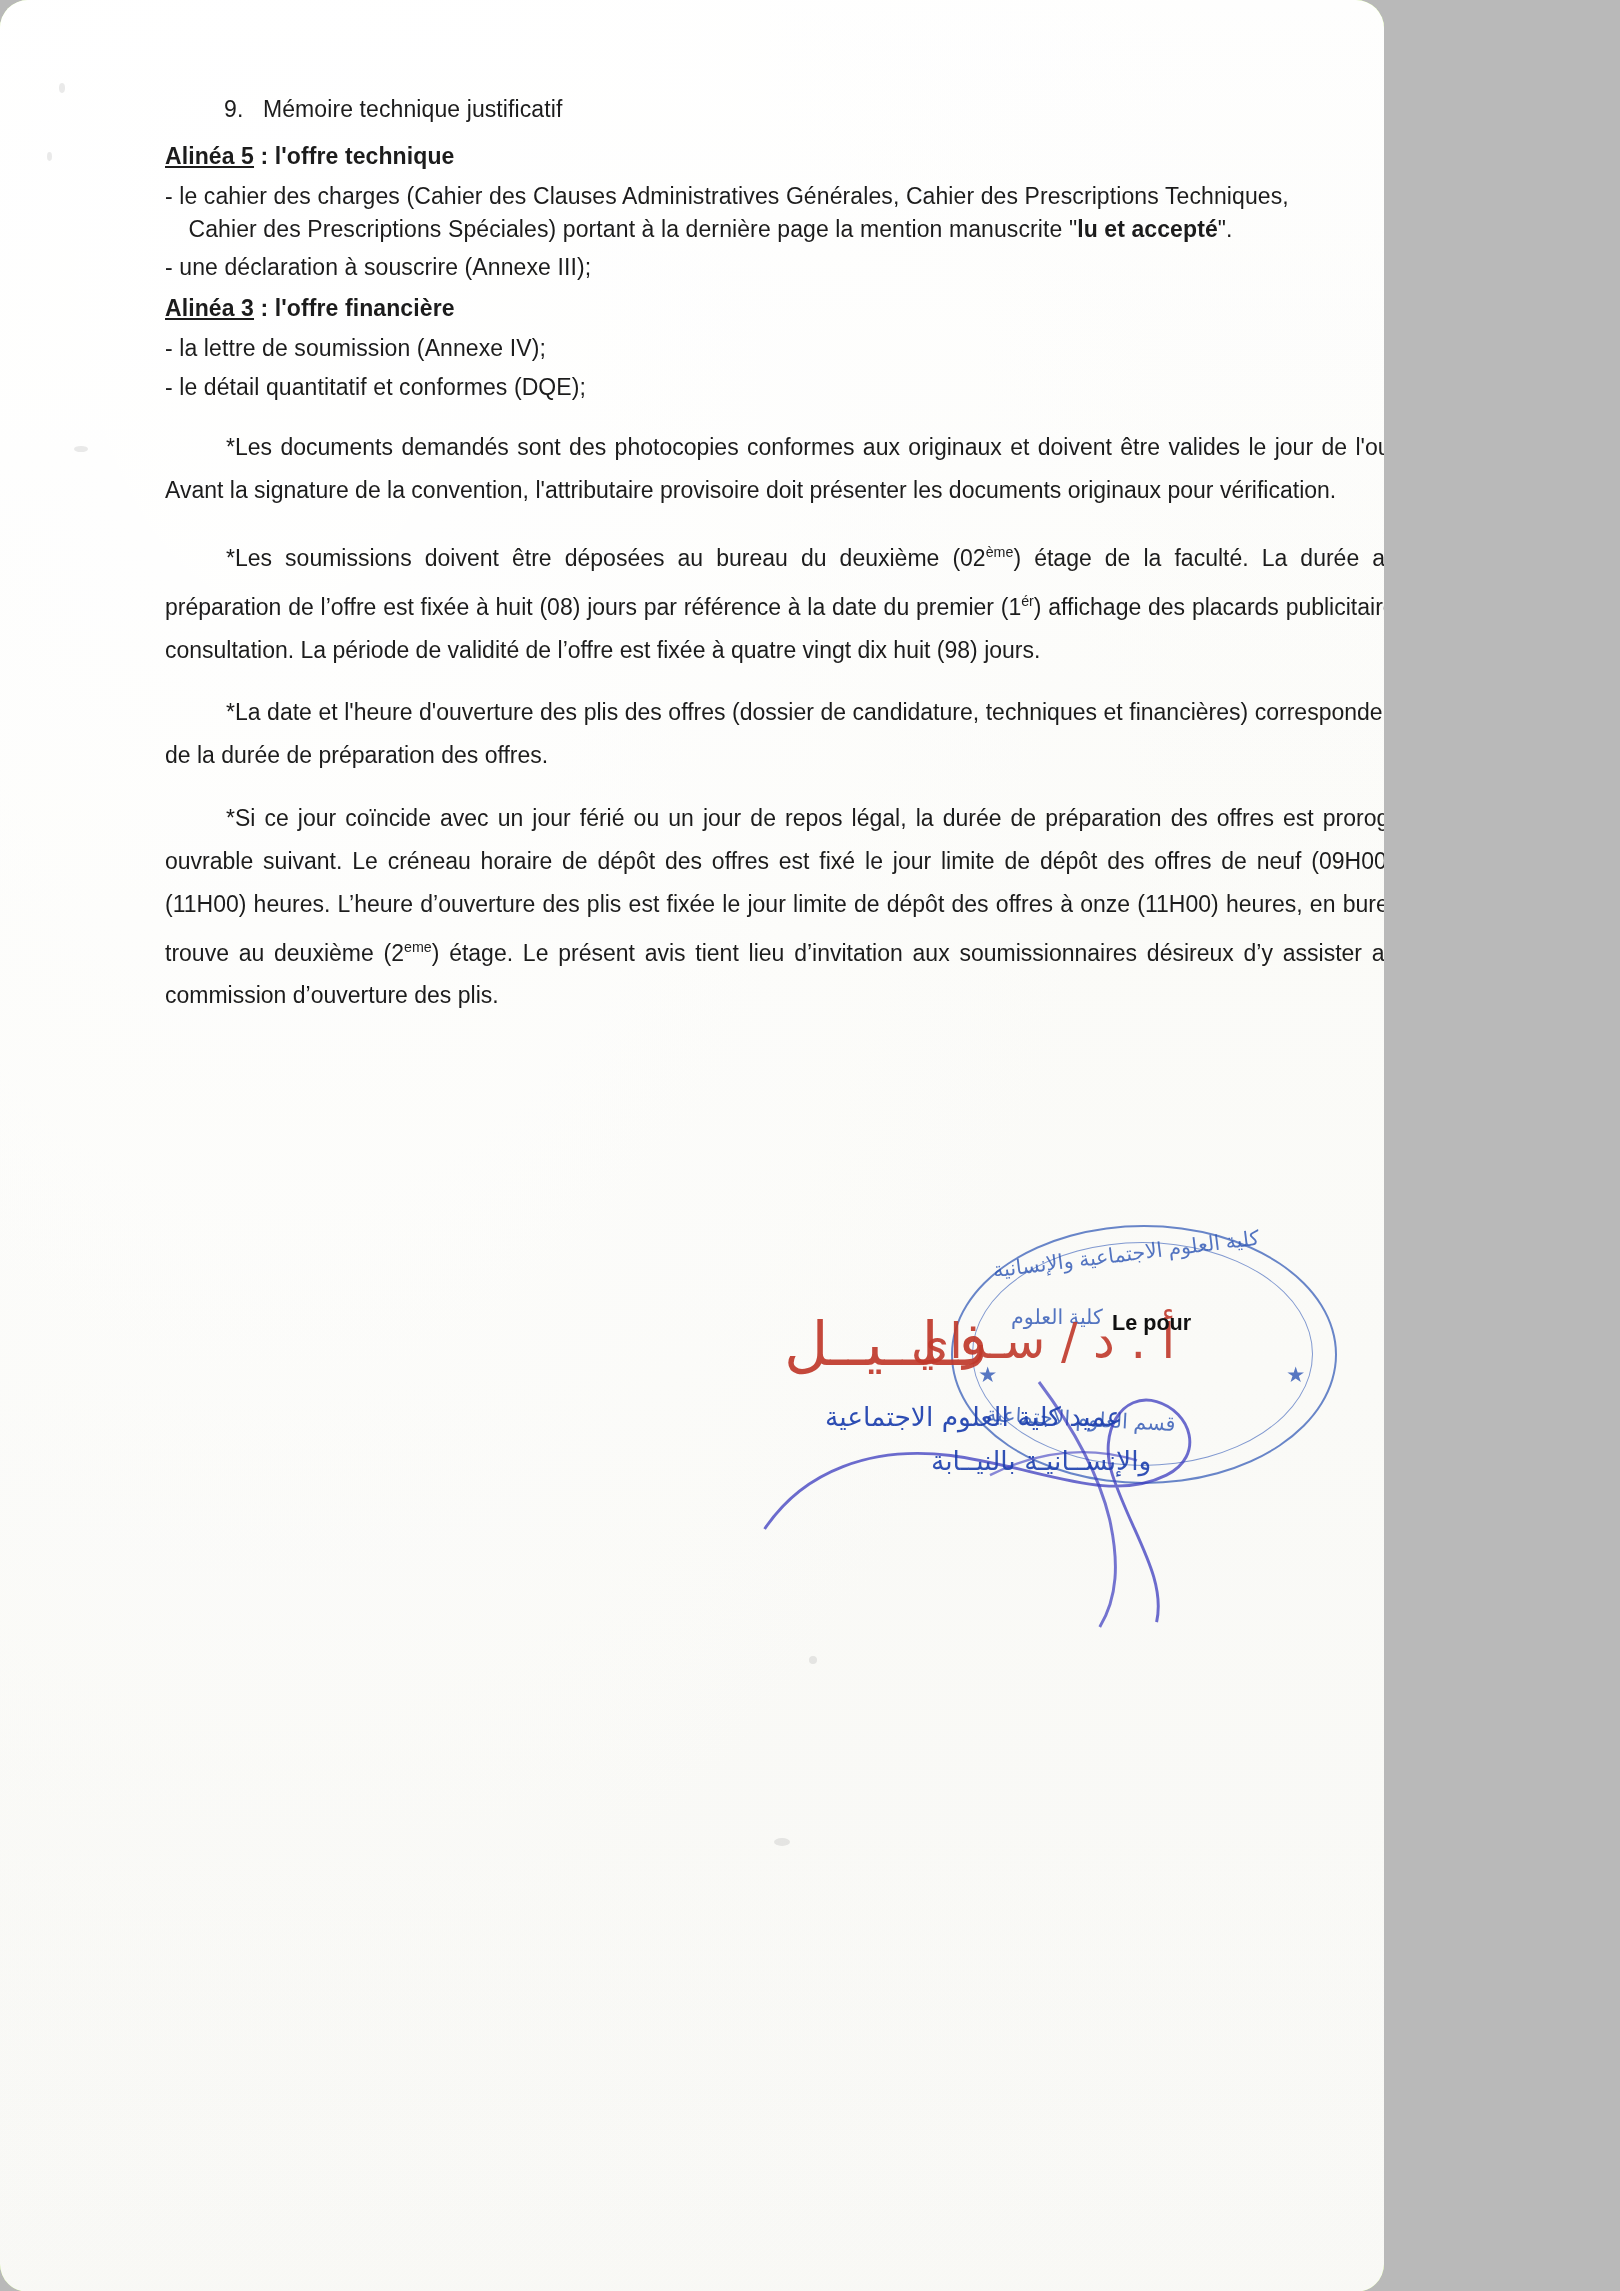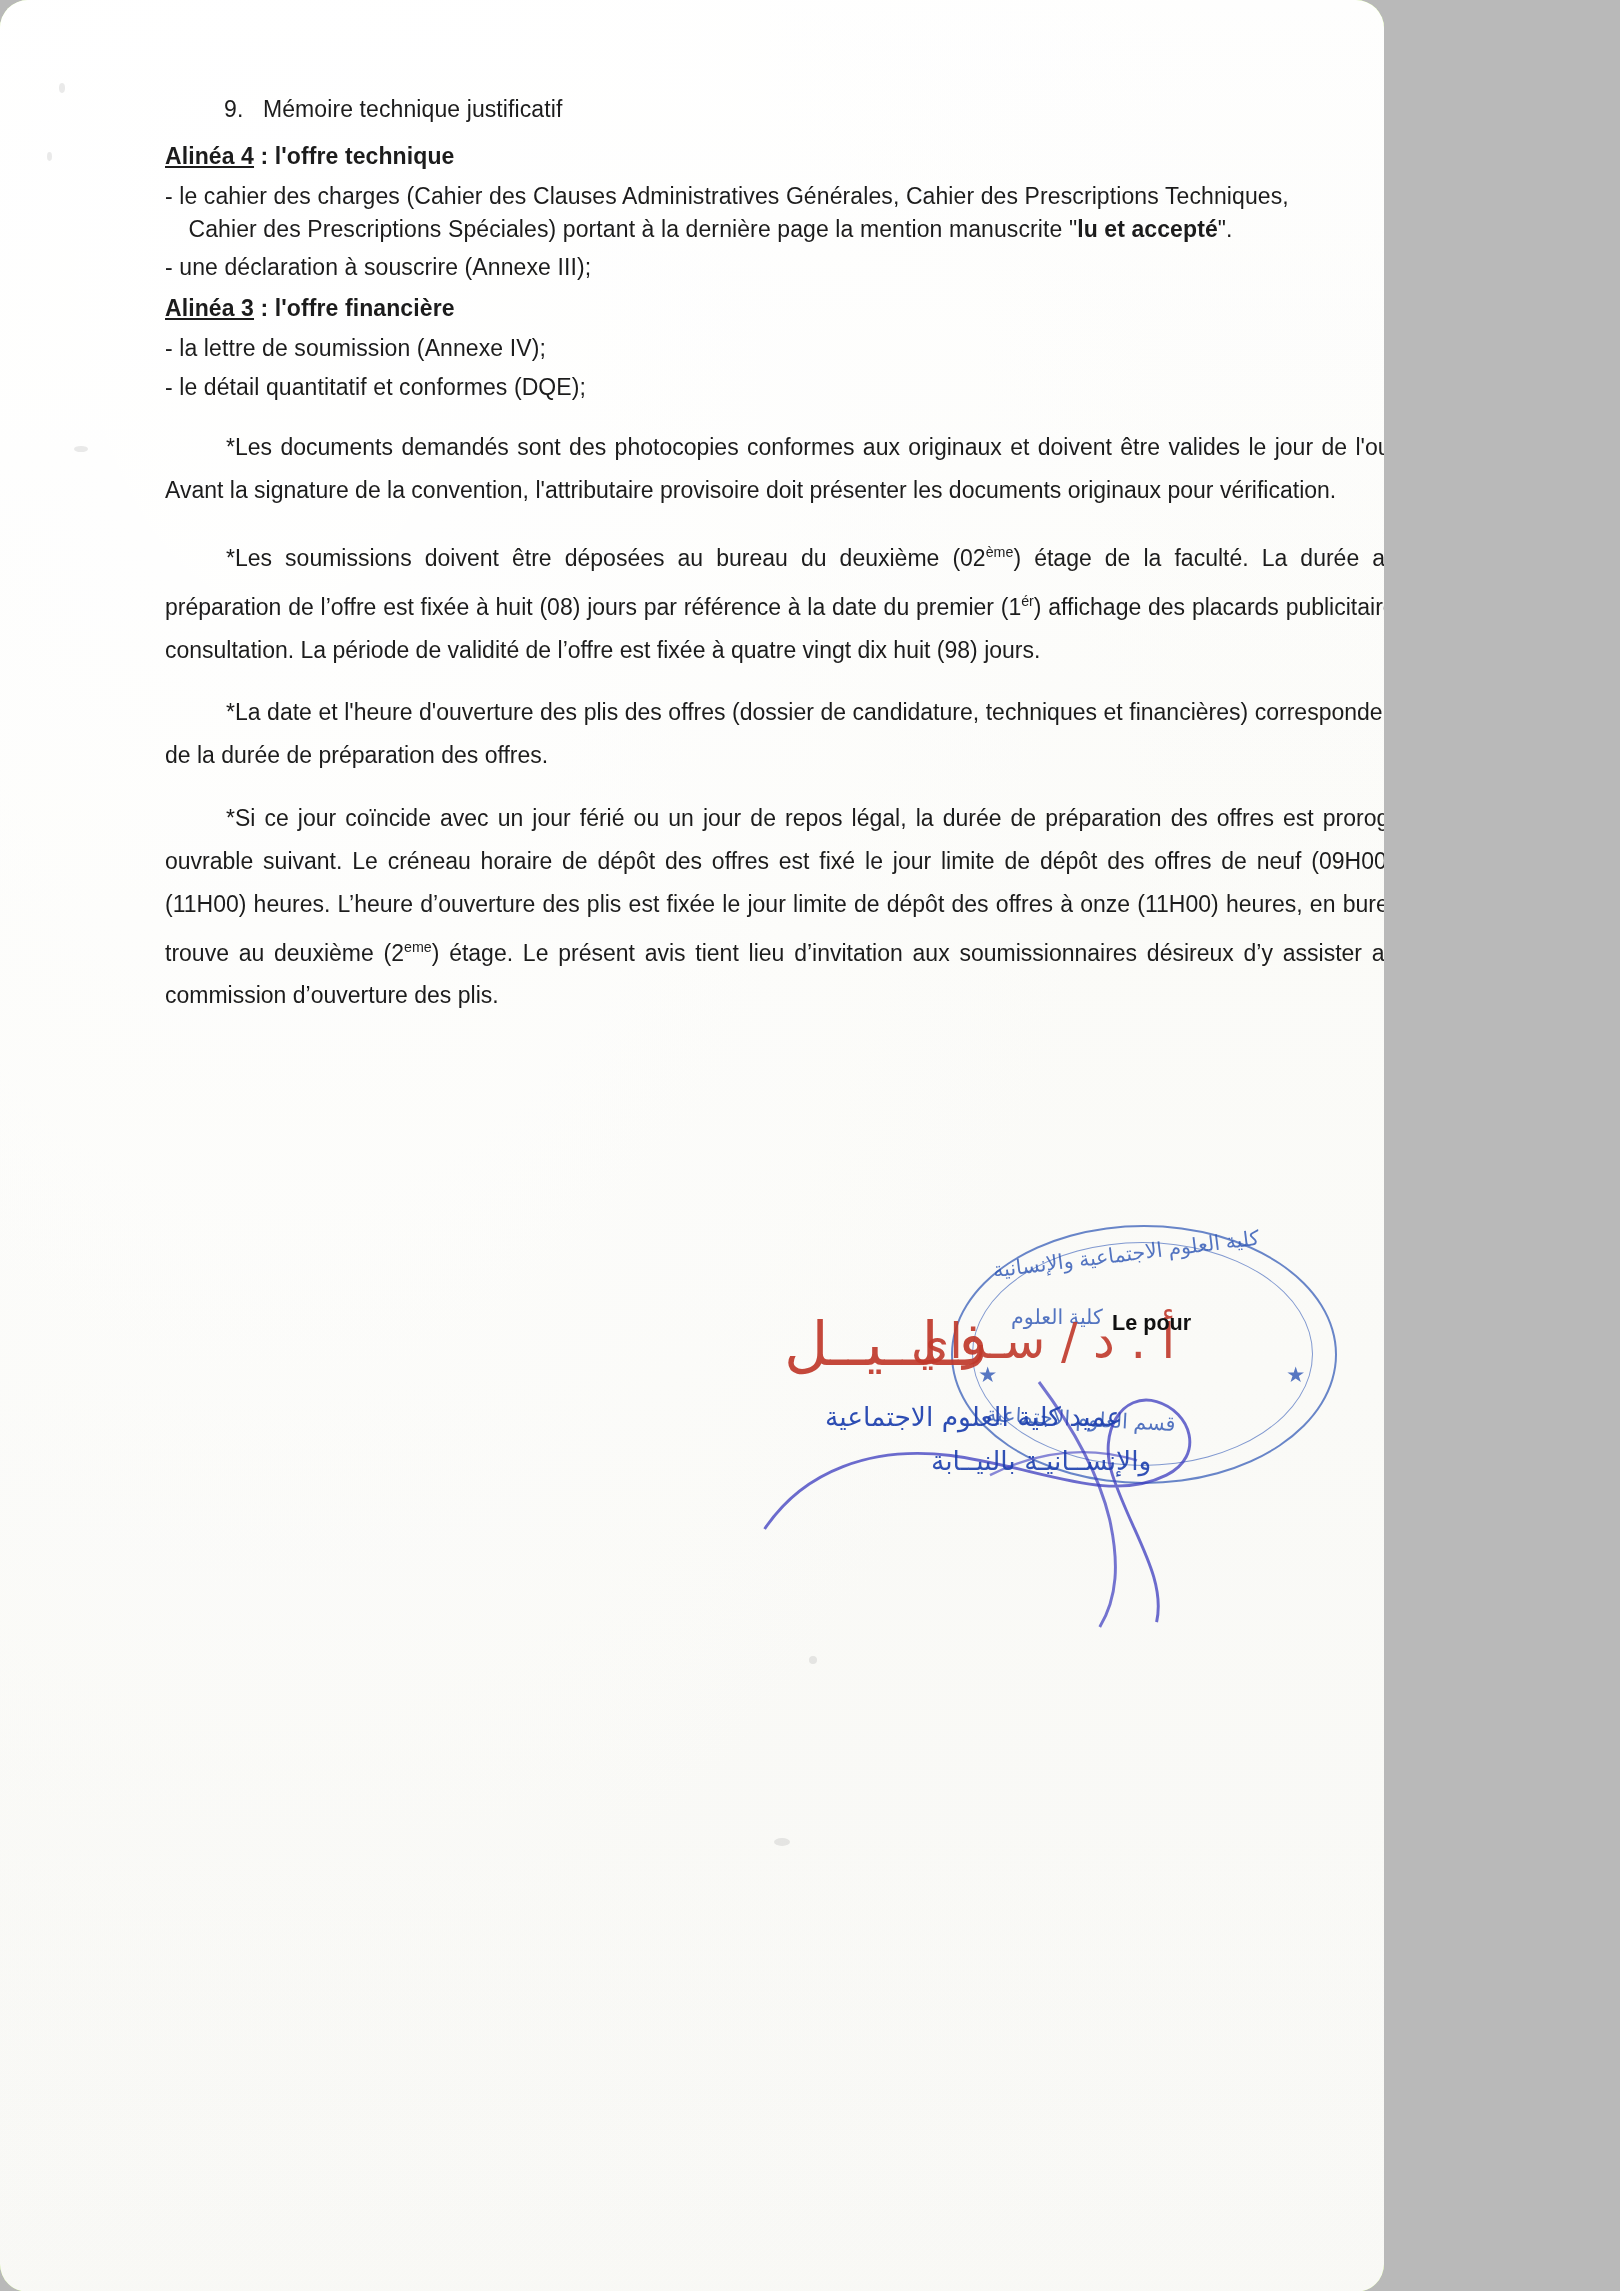--- a/index.html
+++ b/index.html
@@ -219,21 +219,21 @@
 
   <div class="content">
 
     <div class="line numbered">
       <span>9.</span>
       &nbsp;
       <span>Mémoire technique justificatif</span>
     </div>
 
     <div class="line heading">
-      <span class="ul">Alinéa 4</span><span> : l'offre technique</span>
+      <span class="ul">Alinéa 5</span><span> : l'offre technique</span>
     </div>
     <div class="line bullet">
       <span>- le cahier des charges (Cahier des Clauses Administratives Générales,  Cahier des Prescriptions Techniques,</span>
       <span class="bullet-indent">Cahier des Prescriptions Spéciales) portant à la dernière page la mention manuscrite "<b>lu et accepté</b>".</span>
     </div>
     <div class="line bullet">
       <span>- une déclaration à souscrire (Annexe III);</span>
     </div>
 
     <div class="line heading">

